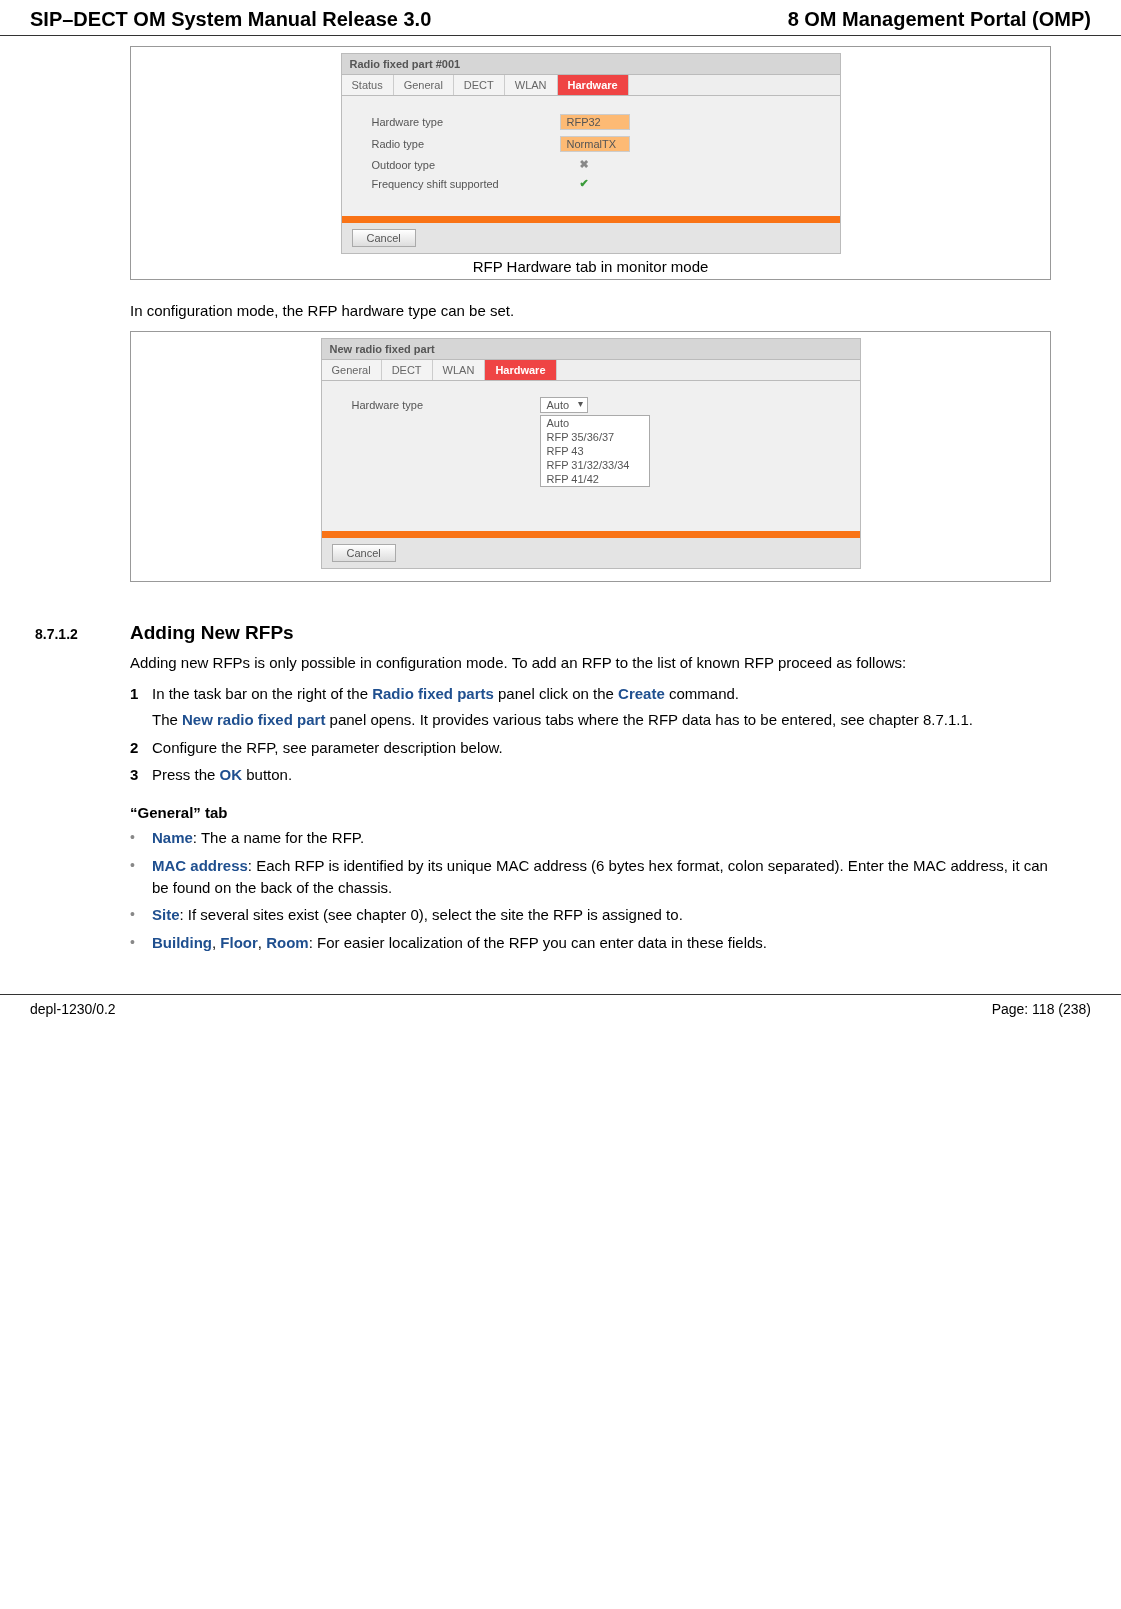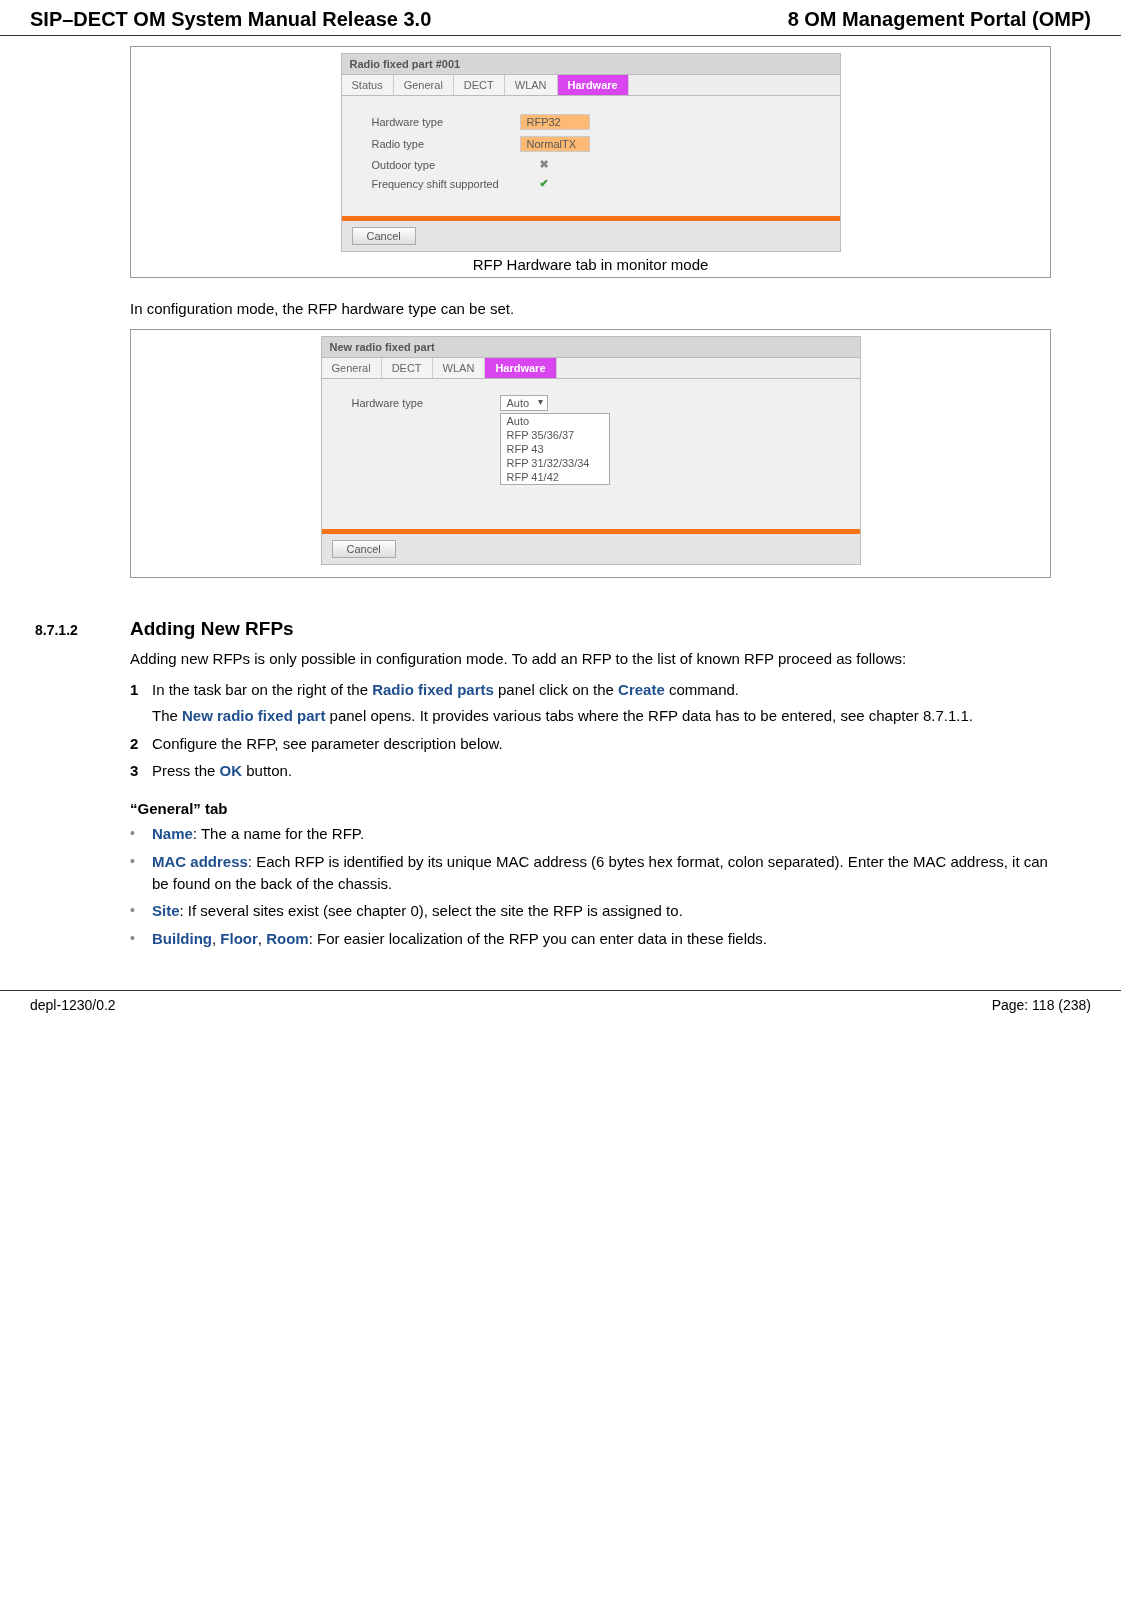--- a/index.html
+++ b/index.html
@@ -59,49 +59,49 @@
     background: #eee;
     border-bottom: 1px solid #bbb;
   }
   .mock-tab {
     padding: 4px 10px;
     border-right: 1px solid #ccc;
     background: #f3f3f3;
     color: #666;
   }
   .mock-tab.active {
-    background: #d946ef;
+    background: #ef4444;
     color: #fff;
     font-weight: bold;
   }
   .mock-body {
     padding: 12px 20px 20px 30px;
     background: #f0f0f0;
     min-height: 120px;
   }
   .mock-row {
     display: flex;
     align-items: center;
     margin: 6px 0;
     font-size: 11px;
   }
-  .mock-row .lbl { width: 148px; color: #555; }
+  .mock-row .lbl { width: 188px; color: #555; }
   .mock-row .val {
     border: 1px solid #ccc;
     background: #fdba74;
     padding: 1px 6px;
     min-width: 70px;
     display: inline-block;
     font-size: 11px;
   }
   .mock-row .mark-x { color: #888; font-weight: bold; margin-left: 20px; }
   .mock-row .mark-check { color: #3a9b3a; font-weight: bold; margin-left: 20px; }
   .mock-footer {
     background: #e4e4e4;
-    border-top: 5px solid #f97316;
+    border-top: 7px solid #f97316;
     padding: 6px 10px;
   }
   .mock-btn {
     border: 1px solid #aaa;
     background: linear-gradient(#fff,#ddd);
     padding: 2px 14px;
     font-size: 11px;
     display: inline-block;
   }
   .mock-dropdown {

